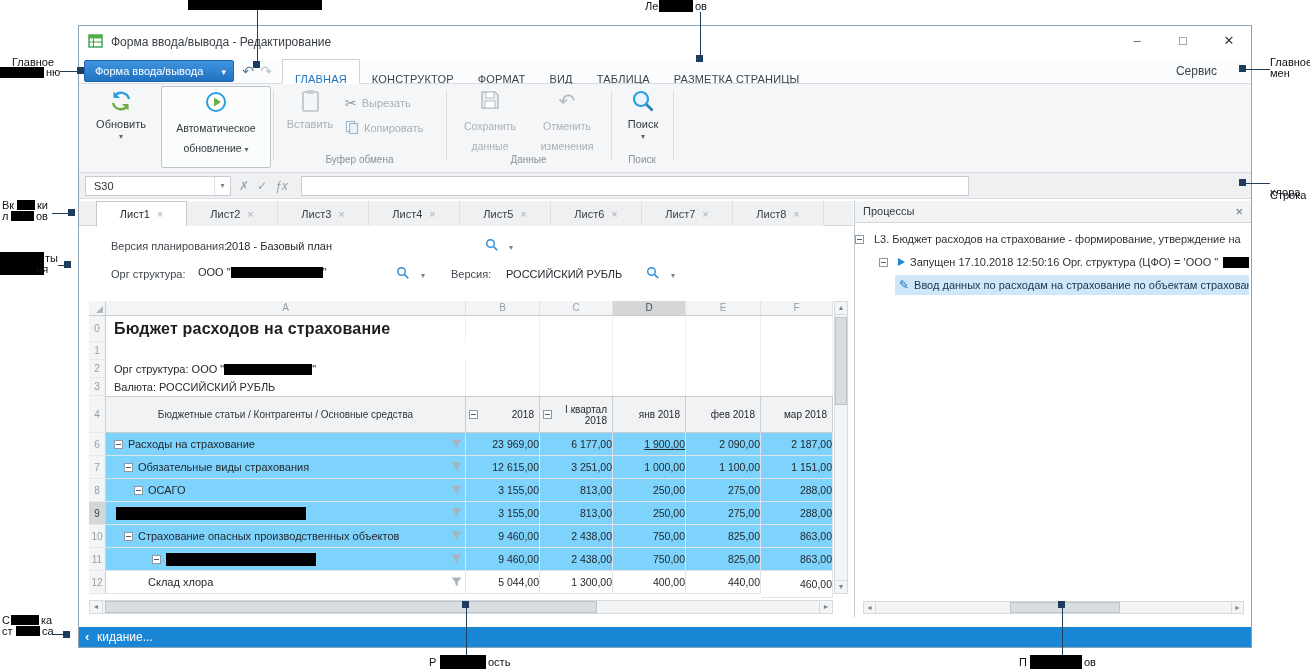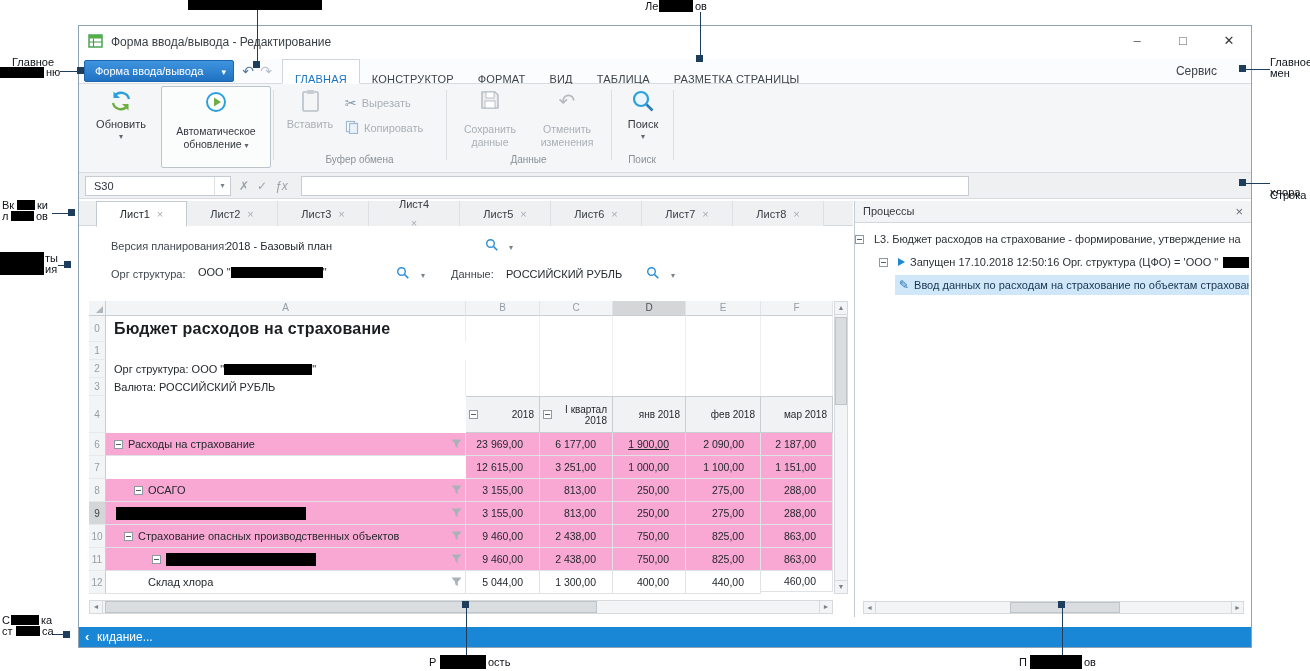--- a/index.html
+++ b/index.html
@@ -29,21 +29,21 @@
 #ribbon-tabs{position:absolute;left:203px;top:0;height:25px;display:flex}
 .rtab{padding:8px 12px;font-size:11px;line-height:25px;color:#3c434a;letter-spacing:.2px;white-space:nowrap}
 .rtab.active{background:#fff;border:1px solid #d0d5d9;border-bottom:1px solid #fff;color:#1b74c2;line-height:23px;position:relative;z-index:2}
 #servicemenu{position:absolute;right:34px;top:0;font-size:12px;line-height:25px;color:#3c434a}
 
 #ribbon{position:absolute;left:0;top:58px;width:100%;height:89px;background:#f5f6f7;border-bottom:1px solid #d8dce0}
 .rdiv{position:absolute;top:6px;height:70px;width:1px;background:#dcdfe2}
 .rgrouplabel{position:absolute;top:70px;font-size:10px;color:#8a9197;text-align:center}
 .bigbtn{position:absolute;top:4px;text-align:center;font-size:11px;color:#33393f}
 .bigbtn .lbl{margin-top:2px;line-height:13px;white-space:nowrap}
-.bigbtn .lbl2{margin-top:9px;font-size:10.5px;line-height:13px}
+.bigbtn .lbl2{margin-top:2px;font-size:10.5px;line-height:20px}
 .bigbtn .caret{font-size:8px;color:#60686f;line-height:9px;margin-top:1px}
 .caret-inline{font-size:8px;color:#60686f}
 .bigbtn.framed{border:1px solid #bcc3c9;border-radius:2px;background:#fbfcfc;top:2px;height:82px;padding-top:3px}
 .disabled{color:#a9b0b6}
 .disabled .lbl,.disabled .lbl2{color:#a9b0b6}
 .smallbtn{position:absolute;display:flex;align-items:center;gap:5px;font-size:11px;color:#a9b0b6;white-space:nowrap}
 .scissors{font-size:14px;color:#7d96aa;line-height:14px}
 .undoglyph{display:block;font-size:20px;line-height:26px;color:#b3bac0}
 
 #fbar{position:absolute;left:0;top:147px;width:100%;height:26px;background:#eef0f2;border-bottom:1px solid #d8dce0}
@@ -71,22 +71,22 @@
 .grh{position:absolute;left:0;width:17px;background:#f3f4f6;border-right:1px solid #c9ced2;border-bottom:1px solid #e6e8ea;font-size:10px;color:#959da5;display:flex;align-items:center;justify-content:center}
 .grh.sel{background:#d4d6d8;color:#3f454b}
 .gc{position:absolute;font-size:10.5px;color:#24292e}
 .gc.tx{border-right:1px solid #eceef0;display:flex;align-items:center;padding-left:8px;font-size:11px;white-space:nowrap}
 .gtitle{font-size:16px;font-weight:bold;color:#1b1e21;letter-spacing:.2px}
 .gc.hd{background:#f1f2f3;border-right:1px solid #c9ced2;border-bottom:1px solid #c9ced2;border-top:1px solid #c9ced2;display:flex;align-items:center}
 .gc.ha{justify-content:center;font-size:10px;color:#2f353a;text-align:center;padding:0 6px}
 .gc.hv{padding:0 5px 0 3px;font-size:10px}
 .gc.hv .t{flex:1;text-align:right;line-height:11px}
 .gc.da{display:flex;align-items:center;border-right:1px solid #e0e3e6;border-bottom:1px solid #e0e3e6;font-size:11px;white-space:nowrap;overflow:hidden;position:absolute}
-.gc.dv{display:flex;align-items:center;justify-content:flex-end;padding-right:16px;border-right:1px solid #e0e3e6;border-bottom:1px solid #e0e3e6}
-.gc.sh{background:#f9a8d4}
+.gc.dv{display:flex;align-items:center;justify-content:flex-end;padding-right:0;border-right:1px solid #e0e3e6;border-bottom:1px solid #e0e3e6}
+.gc.sh{background:#7dd3fc}
 .cbox{flex:none;width:9px;height:9px;border:1px solid #8d99a3;background:#fff;position:relative;margin-right:5px}
 .cbox:after{content:"";position:absolute;left:1px;right:1px;top:3px;border-top:1px solid #555e66}
 .funnel{position:absolute;right:3px;top:50%;margin-top:-5px;line-height:0}
 
 .sb{position:absolute;background:#f3f4f6;border:1px solid #d7dadd}
 .sb-arrow{position:absolute;font-size:7px;color:#7b838a;text-align:center;background:#f3f4f6;border:1px solid #d7dadd}
 .sb-thumb{position:absolute;background:#dadde0;border:1px solid #bfc4c8}
 
 #procpanel{position:absolute;left:775px;top:175px;width:397px;height:416px;background:#fff;border-left:1px solid #c3ccd3}
 #procheader{position:absolute;left:0;top:0;width:100%;height:22px;background:#f1f3f5;border-bottom:1px solid #d3d8dc}
@@ -137,21 +137,21 @@
   <div class="co-box" style="left:17px;top:200px;width:18px;height:10px"></div>
   <span class="co-text" style="left:37px;top:199px">ки</span>
   <span class="co-text" style="left:2px;top:210px">л</span>
   <div class="co-box" style="left:11px;top:211px;width:23px;height:10px"></div>
   <span class="co-text" style="left:36px;top:210px">ов</span>
   <div class="co-hline" style="left:52px;top:213px;width:16px"></div>
   <div class="co-marker" style="left:68px;top:209px"></div>
 
   <div class="co-box" style="left:0;top:252px;width:44px;height:23px"></div>
   <span class="co-text" style="left:45px;top:252px">ты</span>
-  <span class="co-text" style="left:45px;top:263px">ия</span>
+  <span class="co-text" style="left:36px;top:263px">ия</span>
   <div class="co-hline" style="left:58px;top:265px;width:8px"></div>
   <div class="co-marker" style="left:64px;top:261px"></div>
 
   <span class="co-text" style="left:2px;top:614px">С</span>
   <div class="co-box" style="left:11px;top:615px;width:28px;height:10px"></div>
   <span class="co-text" style="left:41px;top:614px">ка</span>
   <span class="co-text" style="left:2px;top:625px">ст</span>
   <div class="co-box" style="left:16px;top:626px;width:24px;height:10px"></div>
   <span class="co-text" style="left:42px;top:625px">са</span>
   <div class="co-hline" style="left:52px;top:634px;width:12px"></div>
@@ -293,21 +293,21 @@
           <span class="x">×</span>
         </div>
         <div class="stab" style="left: 108px; top: 0px; width: 91px; height: 25px;">
           <span>Лист2</span>
           <span class="x">×</span>
         </div>
         <div class="stab" style="left: 199px; top: 0px; width: 91px; height: 25px;">
           <span>Лист3</span>
           <span class="x">×</span>
         </div>
-        <div class="stab" style="left: 290px; top: 0px; width: 91px; height: 25px; flex-direction: column;">
+        <div class="stab" style="left: 290px; top: 0px; width: 91px; height: 25px;">
           <span>Лист4</span>
           <span class="x">×</span>
         </div>
         <div class="stab" style="left: 381px; top: 0px; width: 91px; height: 25px;">
           <span>Лист5</span>
           <span class="x">×</span>
         </div>
         <div class="stab" style="left: 472px; top: 0px; width: 91px; height: 25px;">
           <span>Лист6</span>
           <span class="x">×</span>
@@ -336,21 +336,21 @@
         <span>ООО "</span>
           <span class="redact" style="width:92px;height:11px"></span>
           <span>"</span>
       </span>
       <span class="lens" style="left:317px;top:40px"><svg width="14" height="14" viewBox="0 0 14 14">
             <circle cx="5.5" cy="5.5" r="3.8" fill="none" stroke="#2b8fd8" stroke-width="1.4"></circle>
             <line x1="8.6" y1="8.6" x2="12.3" y2="12.3" stroke="#2b8fd8" stroke-width="1.6"></line>
           </svg></span>
       <span class="pcaret" style="left:342px;top:45px">▾</span>
 
-      <span class="plabel" style="left:372px;top:42px">Данные:</span>
+      <span class="plabel" style="left:372px;top:42px">Версия:</span>
       <span class="pvalue" style="left:427px;top:42px">РОССИЙСКИЙ РУБЛЬ</span>
       <span class="lens" style="left:567px;top:40px"><svg width="14" height="14" viewBox="0 0 14 14">
             <circle cx="5.5" cy="5.5" r="3.8" fill="none" stroke="#2b8fd8" stroke-width="1.4"></circle>
             <line x1="8.6" y1="8.6" x2="12.3" y2="12.3" stroke="#2b8fd8" stroke-width="1.6"></line>
           </svg></span>
       <span class="pcaret" style="left:592px;top:45px">▾</span>
     </div>
 
     <div id="grid">
         <div class="gcorner"></div>
@@ -389,20 +389,21 @@
         <div class="grh" style="left: 0px; top: 77px; width: 17px; height: 18px;">3</div>
         <div class="gc tx" style="left: 17px; top: 77px; width: 360px; height: 18px;">
           <span>Валюта: РОССИЙСКИЙ РУБЛЬ</span>
         </div>
         <div class="gc tx" style="left: 377px; top: 77px; width: 74px; height: 18px;"></div>
         <div class="gc tx" style="left: 451px; top: 77px; width: 73px; height: 18px;"></div>
         <div class="gc tx" style="left: 524px; top: 77px; width: 73px; height: 18px;"></div>
         <div class="gc tx" style="left: 597px; top: 77px; width: 75px; height: 18px;"></div>
         <div class="gc tx" style="left: 672px; top: 77px; width: 72px; height: 18px;"></div>
         <div class="grh" style="left: 0px; top: 95px; width: 17px; height: 37px;">4</div>
+        <div class="gc hd ha" style="left: 17px; top: 95px; width: 360px; height: 37px;">Бюджетные статьи / Контрагенты / Основные средства</div>
         <div class="gc hd hv" style="left: 377px; top: 95px; width: 74px; height: 37px;">
           <span class="cbox"></span>
           <span class="t">2018</span>
         </div>
         <div class="gc hd hv" style="left: 451px; top: 95px; width: 73px; height: 37px;">
           <span class="cbox"></span>
           <span class="t">I квартал 2018</span>
         </div>
         <div class="gc hd hv" style="left: 524px; top: 95px; width: 73px; height: 37px;">
           <span class="t">янв 2018</span>
@@ -420,20 +421,27 @@
           <span class="funnel"><svg width="11" height="10" viewBox="0 0 11 10">
               <path d="M0.5 0.5h10l-3.7 4.4v4.3l-2.6-2v-2.3z" fill="#aab2b9"></path>
             </svg></span>
         </div>
         <div class="gc dv sh" style="left: 377px; top: 132px; width: 74px; height: 23px;">23 969,00</div>
         <div class="gc dv sh" style="left: 451px; top: 132px; width: 73px; height: 23px;">6 177,00</div>
         <div class="gc dv sh" style="left: 524px; top: 132px; width: 73px; height: 23px; text-decoration: underline;">1 900,00</div>
         <div class="gc dv sh" style="left: 597px; top: 132px; width: 75px; height: 23px;">2 090,00</div>
         <div class="gc dv sh" style="left: 672px; top: 132px; width: 72px; height: 23px;">2 187,00</div>
         <div class="grh" style="left: 0px; top: 155px; width: 17px; height: 23px;">7</div>
+        <div class="gc da sh" style="left: 17px; top: 155px; width: 360px; height: 23px; padding-left: 18px;">
+          <span class="cbox"></span>
+          <span>Обязательные виды страхования</span>
+          <span class="funnel"><svg width="11" height="10" viewBox="0 0 11 10">
+              <path d="M0.5 0.5h10l-3.7 4.4v4.3l-2.6-2v-2.3z" fill="#aab2b9"></path>
+            </svg></span>
+        </div>
         <div class="gc dv sh" style="left: 377px; top: 155px; width: 74px; height: 23px;">12 615,00</div>
         <div class="gc dv sh" style="left: 451px; top: 155px; width: 73px; height: 23px;">3 251,00</div>
         <div class="gc dv sh" style="left: 524px; top: 155px; width: 73px; height: 23px;">1 000,00</div>
         <div class="gc dv sh" style="left: 597px; top: 155px; width: 75px; height: 23px;">1 100,00</div>
         <div class="gc dv sh" style="left: 672px; top: 155px; width: 72px; height: 23px;">1 151,00</div>
         <div class="grh" style="left: 0px; top: 178px; width: 17px; height: 23px;">8</div>
         <div class="gc da sh" style="left: 17px; top: 178px; width: 360px; height: 23px; padding-left: 28px;">
           <span class="cbox"></span>
           <span>ОСАГО</span>
           <span class="funnel"><svg width="11" height="10" viewBox="0 0 11 10">
@@ -487,21 +495,21 @@
         <div class="gc da" style="left: 17px; top: 270px; width: 360px; height: 23px; padding-left: 42px;">
           <span>Склад хлора</span>
           <span class="funnel"><svg width="11" height="10" viewBox="0 0 11 10">
               <path d="M0.5 0.5h10l-3.7 4.4v4.3l-2.6-2v-2.3z" fill="#aab2b9"></path>
             </svg></span>
         </div>
         <div class="gc dv" style="left: 377px; top: 270px; width: 74px; height: 23px;">5 044,00</div>
         <div class="gc dv" style="left: 451px; top: 270px; width: 73px; height: 23px;">1 300,00</div>
         <div class="gc dv" style="left: 524px; top: 270px; width: 73px; height: 23px;">400,00</div>
         <div class="gc dv" style="left: 597px; top: 270px; width: 75px; height: 23px;">440,00</div>
-        <div class="gc dv" style="left: 672px; top: 270px; width: 72px; height: 21px;">460,00</div>
+        <div class="gc dv" style="left: 672px; top: 270px; width: 72px; height: 27px;">460,00</div>
       </div>
 
     <div class="sb" style="left:755px;top:275px;width:14px;height:293px"></div>
     <div class="sb-arrow" style="left:755px;top:275px;width:14px;height:14px;line-height:12px">▲</div>
     <div class="sb-arrow" style="left:755px;top:554px;width:14px;height:14px;line-height:12px">▼</div>
     <div class="sb-thumb" style="left:756px;top:291px;width:12px;height:88px"></div>
 
     <div class="sb" style="left:10px;top:574px;width:744px;height:14px"></div>
     <div class="sb-arrow" style="left:10px;top:574px;width:14px;height:14px;line-height:12px">◄</div>
     <div class="sb-arrow" style="left:740px;top:574px;width:14px;height:14px;line-height:12px">►</div>

